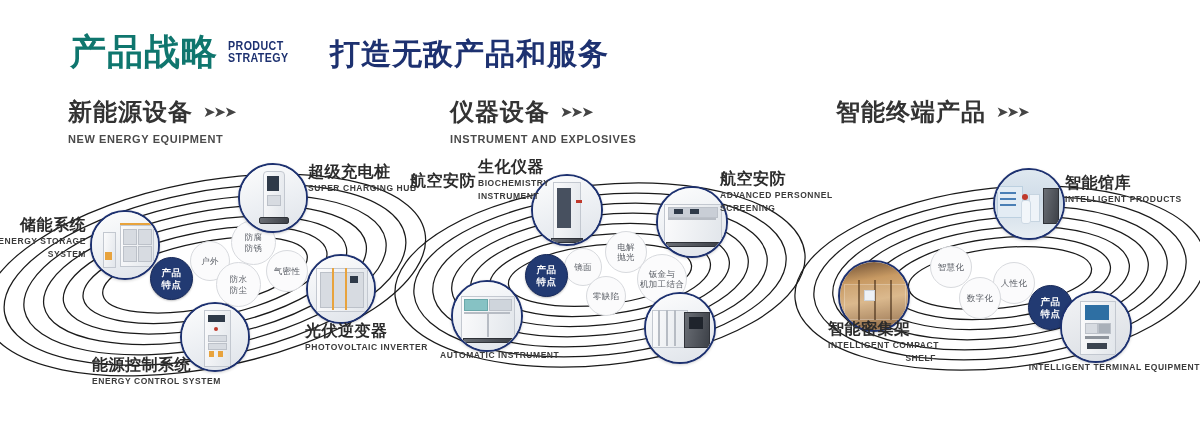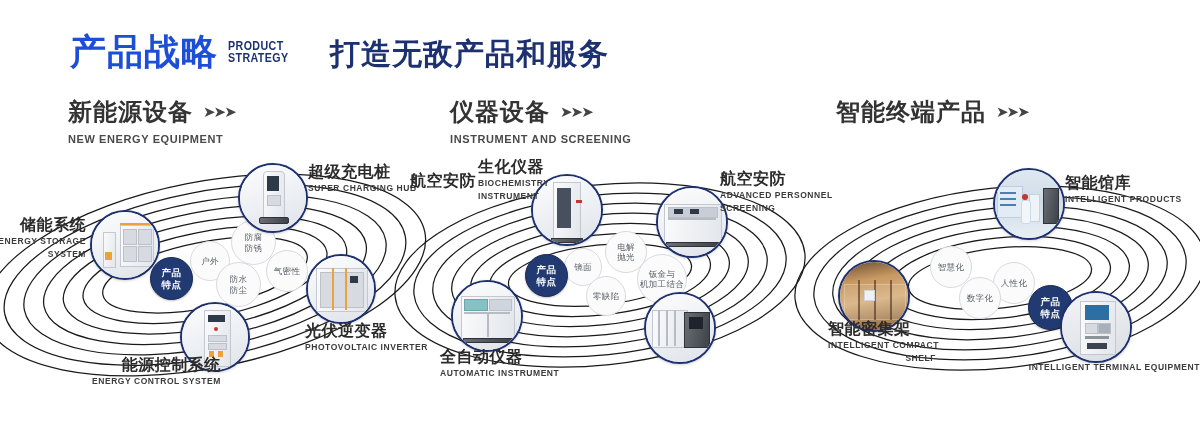--- a/index.html
+++ b/index.html
@@ -10,21 +10,21 @@
     overflow:hidden;
     position:relative;
     color:#2b2b2b;
   }
   .page{position:relative;width:1200px;height:422px;}
 
   
   .masthead{position:absolute;left:70px;top:26px;height:52px;display:flex;align-items:center;}
   .mast-cn{
     font-size:36px;font-weight:bold;letter-spacing:1px;
-    color:#1d4ed8;line-height:1;
+    color:#0f766e;line-height:1;
     font-family:"DejaVu Sans","Liberation Sans",sans-serif;
   }
   .mast-en{
     margin-left:10px;
     color:#1d3170;font-weight:bold;font-size:13px;line-height:12px;
     letter-spacing:.5px;
     transform:scaleX(.82);transform-origin:left center;
     font-family:"Liberation Sans",sans-serif;
   }
   .mast-en div{white-space:nowrap;}
@@ -123,21 +123,21 @@
       <span class="chev">➤➤➤</span>
     </div>
     <div class="en">NEW ENERGY EQUIPMENT</div>
   </div>
 
   <div class="sec-head" id="head2">
     <div class="cn">
       <span>仪器设备</span>
       <span class="chev">➤➤➤</span>
     </div>
-    <div class="en">INSTRUMENT AND SCREENING</div>
+    <div class="en">INSTRUMENT AND EXPLOSIVES</div>
   </div>
 
   <div class="sec-head" id="head3">
     <div class="cn">
       <span>智能终端产品</span>
       <span class="chev">➤➤➤</span>
     </div>
   </div>
 
   <div class="orbit" style="left:0px;top:150px;">
@@ -227,21 +227,21 @@
         <div class="bg-slab"></div>
         <div class="cab" style="left:22px;top:6px;width:25px;height:55px;"></div>
         <div class="scr" style="left:26px;top:11px;width:17px;height:7px;"></div>
         <div class="dot" style="left:32px;top:23px;width:4px;height:4px;background:#c0392b;"></div>
         <div class="pan" style="left:26px;top:31px;width:17px;height:5px;"></div>
         <div class="pan" style="left:26px;top:39px;width:17px;height:5px;"></div>
         <div class="stripe" style="left:27px;top:47px;width:5px;height:6px;"></div>
         <div class="stripe" style="left:36px;top:47px;width:5px;height:6px;"></div>
       </div>
     </div>
-    <div class="nlabel" style="left:92px;top:206px;text-align:right;">
+    <div class="nlabel" style="left:92px;top:206px;">
       <div class="cn">能源控制系统</div>
       <div class="en">ENERGY CONTROL SYSTEM</div>
     </div>
   </div>
 
   <div class="orbit" style="left:400px;top:150px;">
     <svg width="400" height="250" viewBox="0 0 400 250">
       <g fill="none" stroke="#1a1a1a" stroke-width="1.25" transform="rotate(-6 200 125)">
         <ellipse cx="200" cy="125" rx="92" ry="30"></ellipse>
         <ellipse cx="200" cy="125" rx="111" ry="40"></ellipse>
@@ -313,21 +313,20 @@
         <div class="bg-slab"></div>
         <div class="cab" style="left:8px;top:14px;width:52px;height:42px;"></div>
         <div class="pan" style="left:11px;top:17px;width:22px;height:10px;background:#86c2c4;border-color:#6aa8aa;"></div>
         <div class="pan" style="left:36px;top:17px;width:21px;height:10px;background:#cfd5dc;"></div>
         <div class="stripe" style="left:11px;top:30px;width:46px;height:1.5px;background:#b7bcc4;"></div>
         <div class="stripe" style="left:34px;top:31px;width:1.5px;height:24px;background:#b7bcc4;"></div>
         <div class="cab dark" style="left:10px;top:56px;width:48px;height:3px;"></div>
       </div>
     </div>
     <div class="nlabel" style="left:40px;top:198px;">
-      <div class="cn">全自动仪器</div>
       <div class="en">AUTOMATIC INSTRUMENT</div>
     </div>
 
     <div class="node" style="left:244px;top:142px;width:68px;height:68px;">
       <div class="ph">
         <div class="bg-slab"></div>
         <div class="cab" style="left:6px;top:16px;width:34px;height:36px;"></div>
         <div class="stripe" style="left:12px;top:16px;width:1.5px;height:36px;background:#b7bcc4;"></div>
         <div class="stripe" style="left:20px;top:16px;width:1.5px;height:36px;background:#b7bcc4;"></div>
         <div class="stripe" style="left:28px;top:16px;width:1.5px;height:36px;background:#b7bcc4;"></div>

